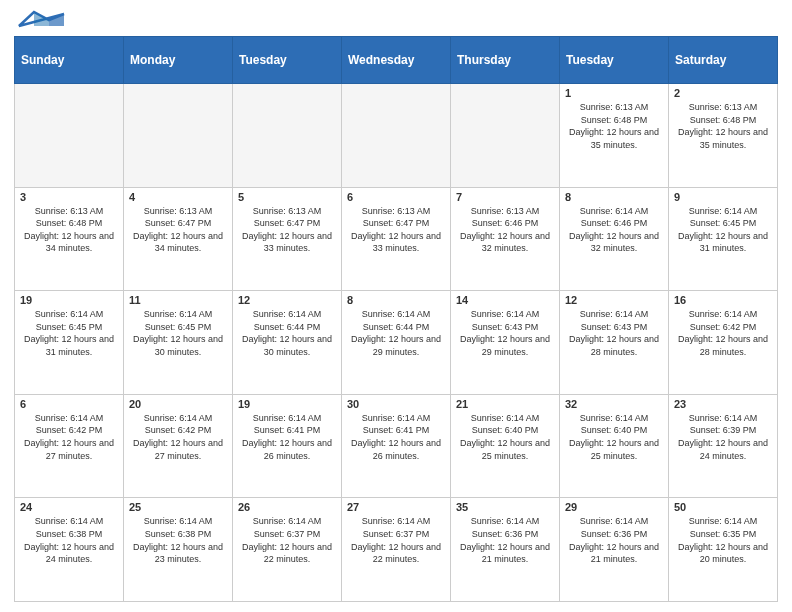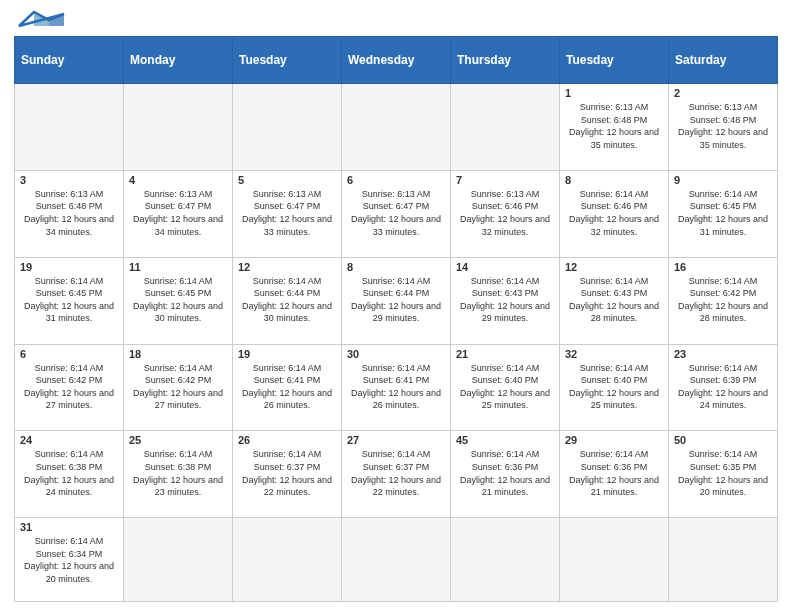--- a/index.html
+++ b/index.html
@@ -226,21 +226,21 @@
           </td>
         </tr>
         <tr>
           <td>
             <span class="day-num">6</span>
             <div class="day-info" style="white-space: pre-line; font-size: 9px;">Sunrise: 6:14 AM
 Sunset: 6:42 PM
 Daylight: 12 hours and 27 minutes.</div>
           </td>
           <td>
-            <span class="day-num">18</span>
+            <span class="day-num">20</span>
             <div class="day-info" style="white-space: pre-line; font-size: 9px;">Sunrise: 6:14 AM
 Sunset: 6:42 PM
 Daylight: 12 hours and 27 minutes.</div>
           </td>
           <td>
             <span class="day-num">19</span>
             <div class="day-info" style="white-space: pre-line; font-size: 9px;">Sunrise: 6:14 AM
 Sunset: 6:41 PM
 Daylight: 12 hours and 26 minutes.</div>
           </td>
@@ -288,47 +288,33 @@
 Sunset: 6:37 PM
 Daylight: 12 hours and 22 minutes.</div>
           </td>
           <td>
             <span class="day-num">27</span>
             <div class="day-info" style="white-space: pre-line; font-size: 9px;">Sunrise: 6:14 AM
 Sunset: 6:37 PM
 Daylight: 12 hours and 22 minutes.</div>
           </td>
           <td>
-            <span class="day-num">45</span>
+            <span class="day-num">35</span>
             <div class="day-info" style="white-space: pre-line; font-size: 9px;">Sunrise: 6:14 AM
 Sunset: 6:36 PM
 Daylight: 12 hours and 21 minutes.</div>
           </td>
           <td>
             <span class="day-num">29</span>
             <div class="day-info" style="white-space: pre-line; font-size: 9px;">Sunrise: 6:14 AM
 Sunset: 6:36 PM
 Daylight: 12 hours and 21 minutes.</div>
           </td>
           <td>
             <span class="day-num">50</span>
             <div class="day-info" style="white-space: pre-line; font-size: 9px;">Sunrise: 6:14 AM
 Sunset: 6:35 PM
 Daylight: 12 hours and 20 minutes.</div>
           </td>
-        </tr>
-        <tr>
-          <td class="last-row">
-            <span class="day-num">31</span>
-            <div class="day-info" style="white-space: pre-line; font-size: 9px;">Sunrise: 6:14 AM
-Sunset: 6:34 PM
-Daylight: 12 hours and 20 minutes.</div>
-          </td>
-          <td class="empty last-row"></td>
-          <td class="empty last-row"></td>
-          <td class="empty last-row"></td>
-          <td class="empty last-row"></td>
-          <td class="empty last-row"></td>
-          <td class="empty last-row"></td>
         </tr>
       </tbody>
   </table>
 </div>
 
 </body></html>

